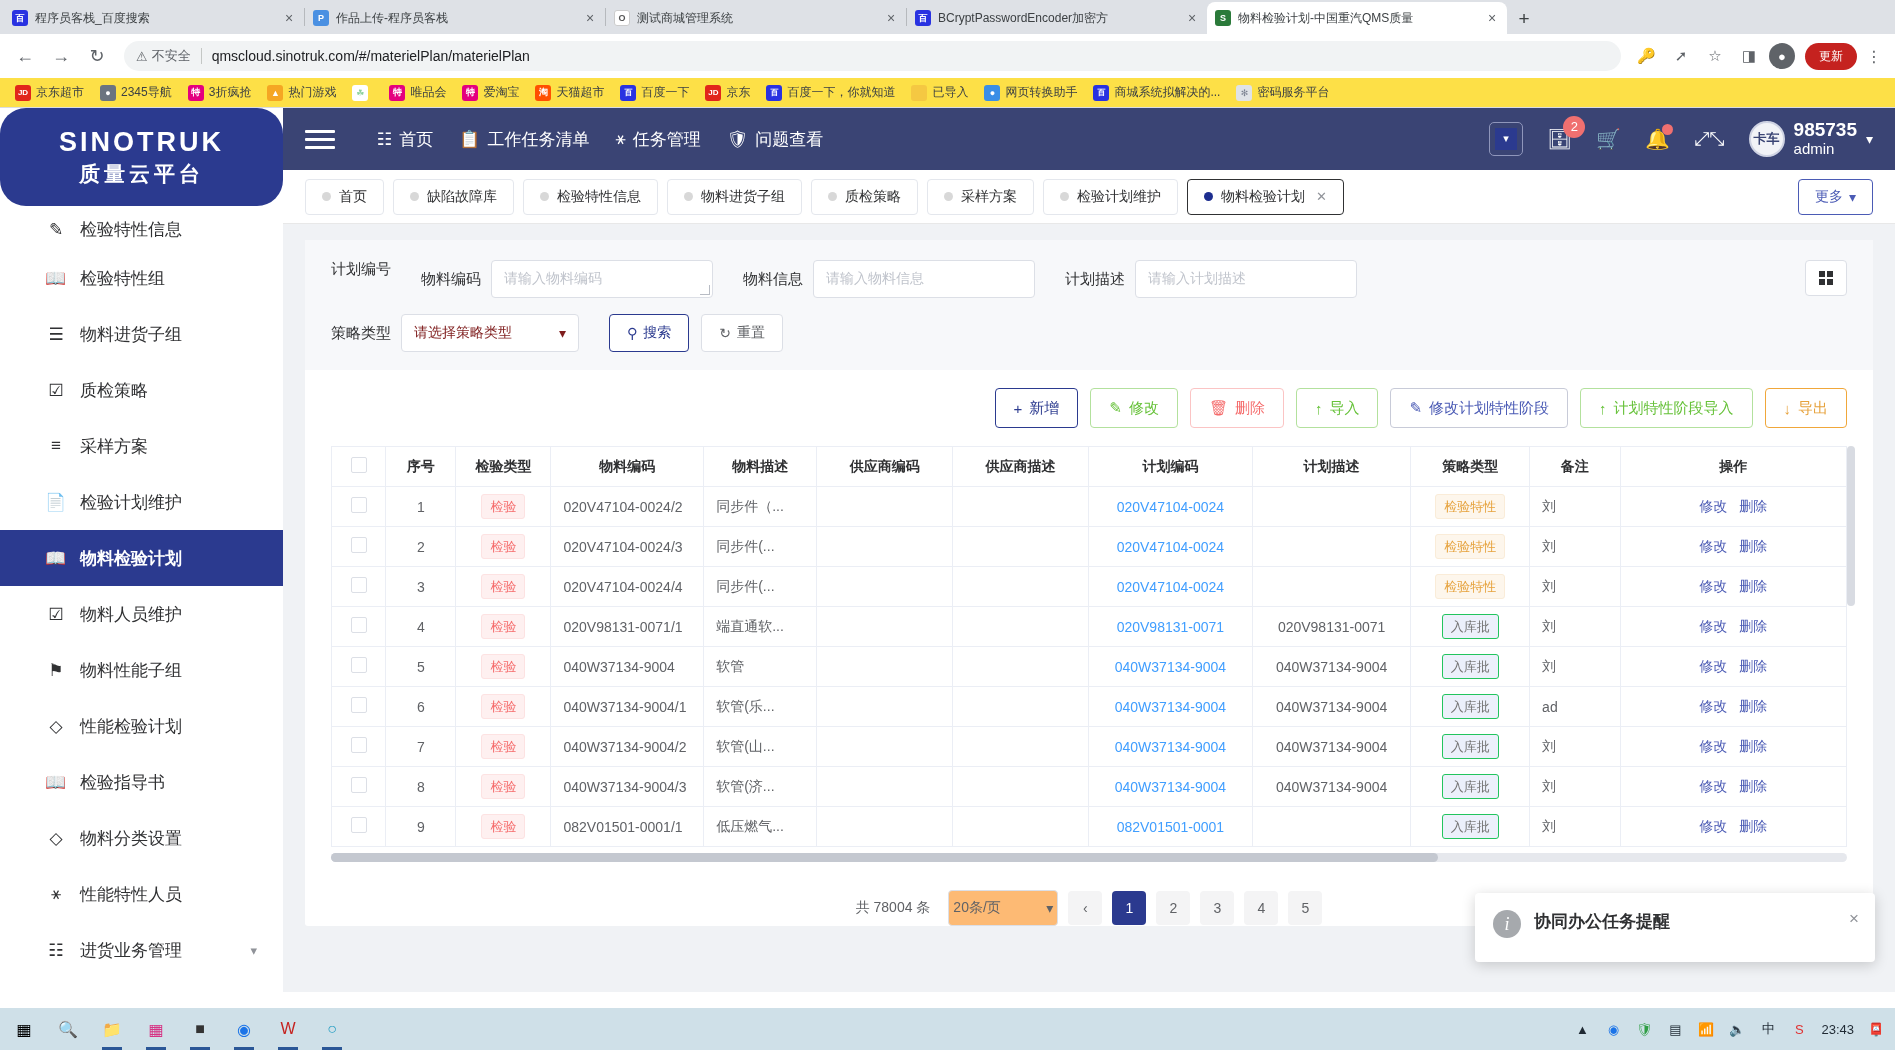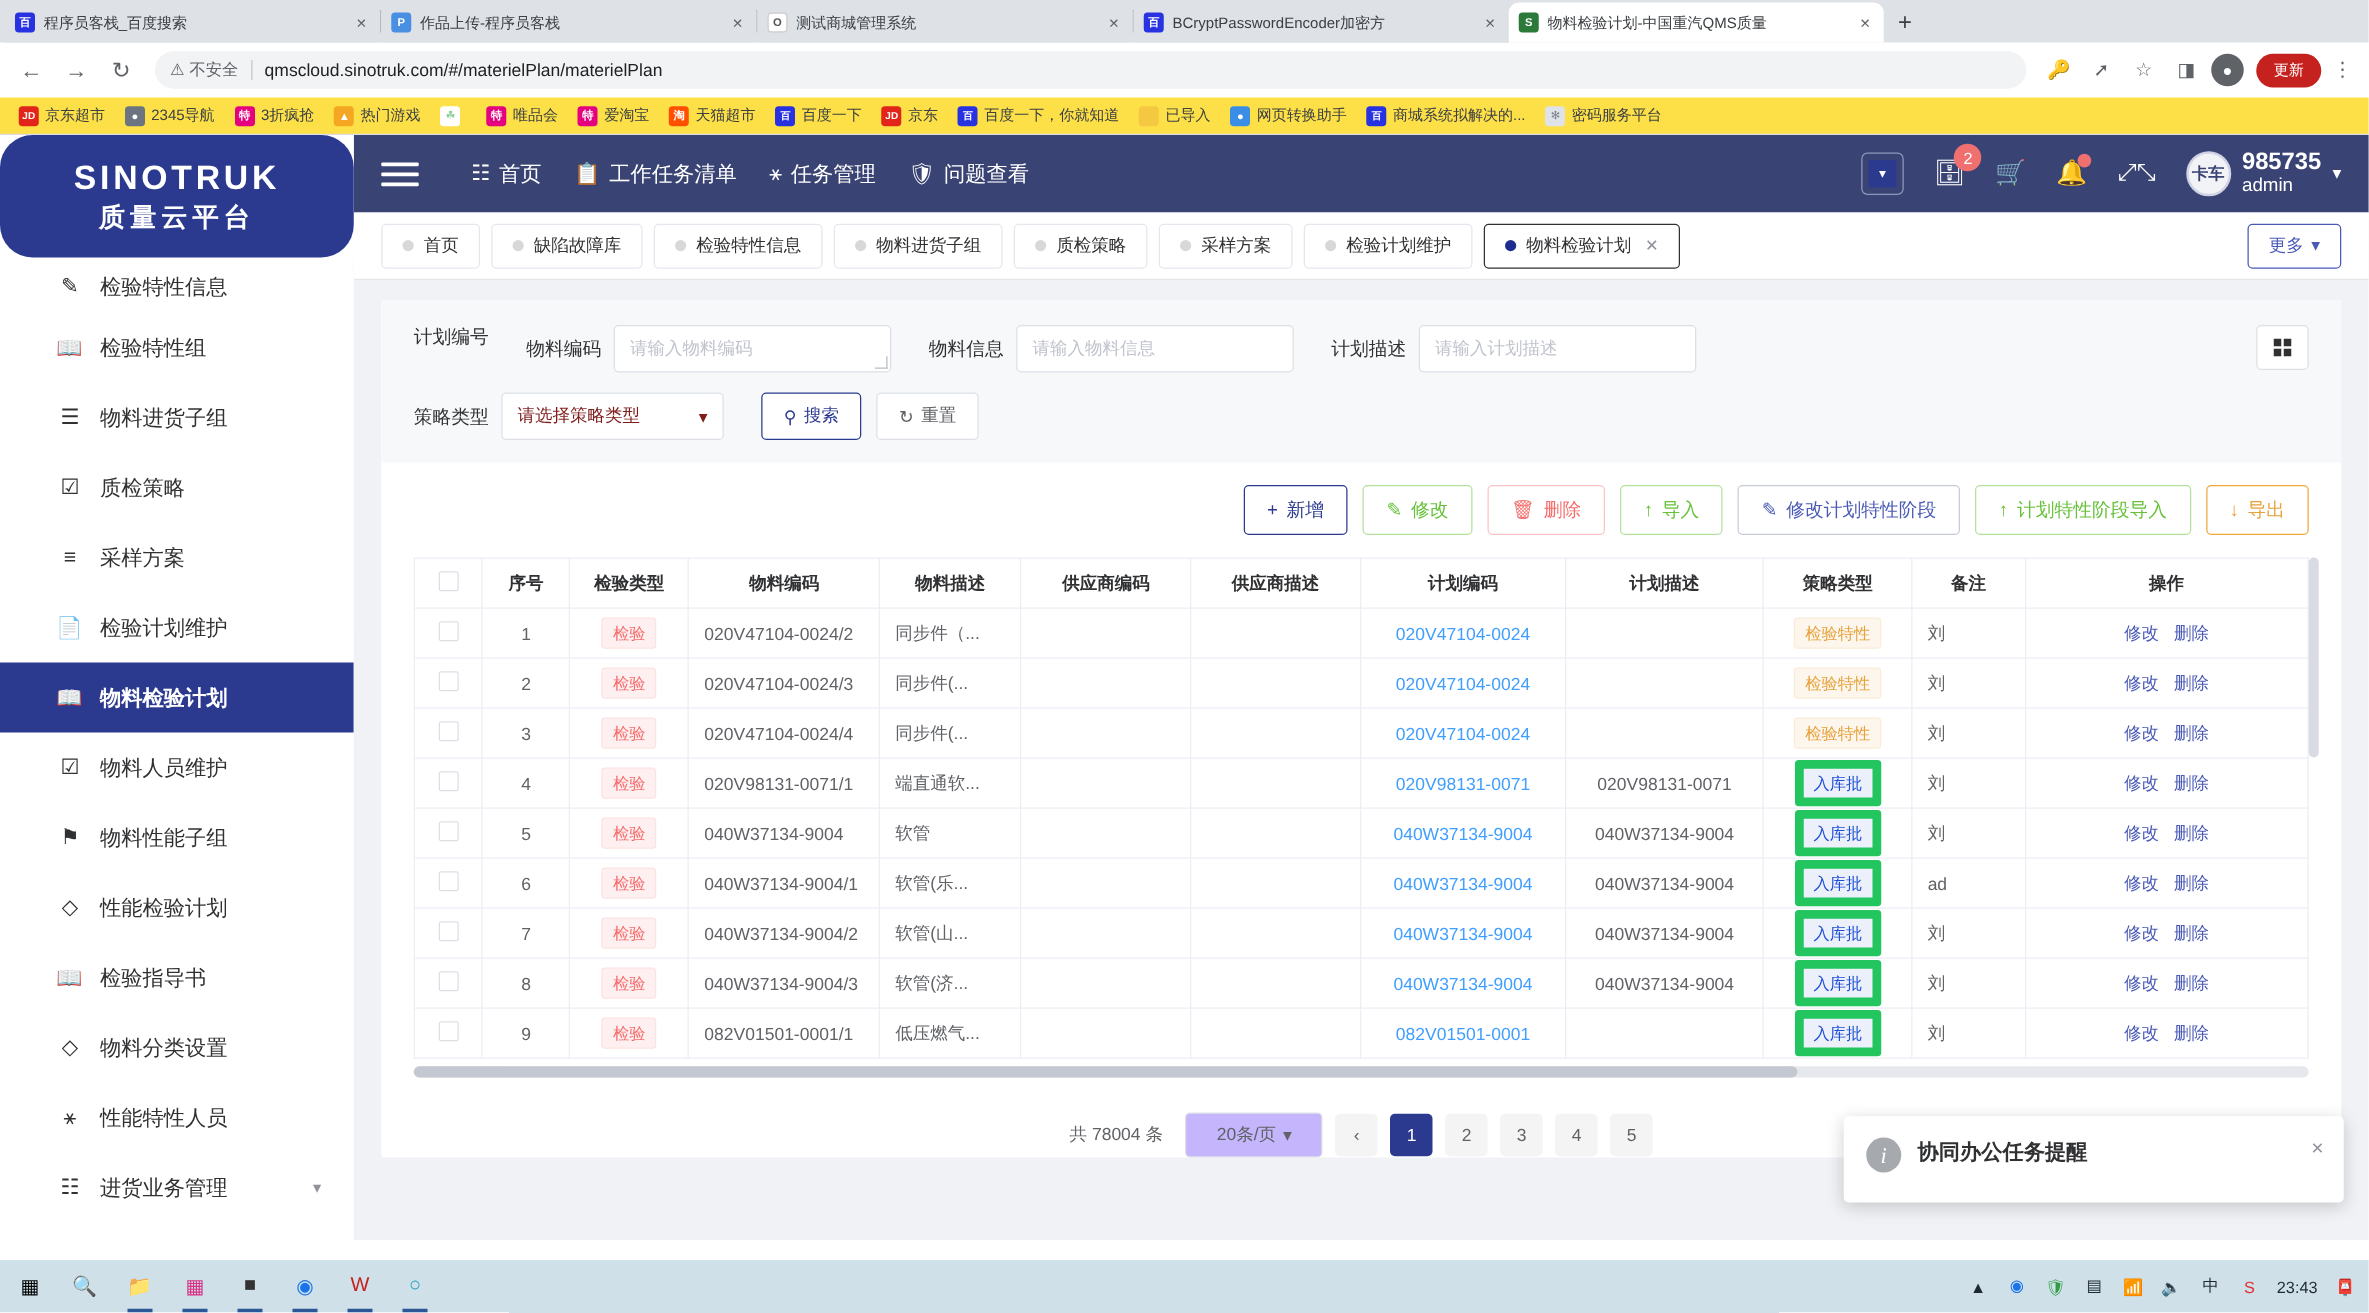--- a/index.html
+++ b/index.html
@@ -190,38 +190,38 @@
   }
   tbody td {
     border: 1px solid #ebeef5; height: 40px; font-size: 14px; color: #606266; text-align: center;
     padding: 0 6px; white-space: nowrap; overflow: hidden; text-overflow: ellipsis;
   }
   td.l { text-align: left; padding-left: 12px; }
   .cbx { width: 16px; height: 16px; border: 1px solid #dcdfe6; border-radius: 2px; display: inline-block; background:#fff;}
   .tag { display: inline-block; padding: 2px 8px; border-radius: 3px; font-size: 13px; line-height: 19px;}
   .tag-red { background: #fef0f0; color: #f56c6c; border: 1px solid #fde2e2; }
   .tag-orange { background: #fdf6ec; color: #e6a23c; border: 1px solid #faecd8; }
-  .tag-blue { background: #ecf0fb; color: #1d4ed8; border: 7px solid #22c55e; }
+  .tag-blue { background: #ecf0fb; color: #737373; border: 1px solid #22c55e; }
   .lnk { color: #409eff; }
   .op a { color: #4b5bb5; margin: 0 6px; font-size: 14px; }
   .op-col { border-left: 1px solid #ebeef5; }
 
   .hscroll {
     height: 9px; background: #e6e8ed; border-radius: 5px; margin: 6px 26px 0 26px; position: relative;
   }
   .hscroll .thumb { position: absolute; left: 0; top: 0; height: 9px; width: 73%;
     background: #c4c8d0; border-radius: 5px; }
   .vscroll { position: absolute; right: 18px; top: 0; width: 8px; height: 160px; background: #d8dbe2;
     border-radius: 4px; }
 
   .pager { display: flex; align-items: center; justify-content: center; gap: 10px; padding: 28px 0 0 0;
     font-size: 14px; color: #606266; }
   .pg-total { margin-right: 8px; }
   .pg-size { width: 110px; height: 36px; border: 1px solid #dcdfe6; border-radius: 4px;
-    display: flex; align-items: center; justify-content: space-between; padding: 0 24px; background:#c4b5fd;}
+    display: flex; align-items: center; justify-content: space-between; padding: 0 4px; background:#fdba74;}
   .pg-btn { min-width: 34px; height: 34px; border-radius: 4px; background: #f4f4f5; color: #606266;
     display: flex; align-items: center; justify-content: center; font-size: 14px; }
   .pg-btn.active { background: #2b3a8f; color: #fff; }
 
   .toast {
     position: absolute; right: 20px; bottom: 30px; width: 400px; background: #fff;
     border-radius: 4px; box-shadow: 0 3px 14px rgba(0,0,0,.18); padding: 17px 18px 20px 18px;
     display: flex; gap: 13px;
   }
   .toast .ti { width: 28px; height: 28px; border-radius: 50%; background: #a6a9ad; color: #fff;

